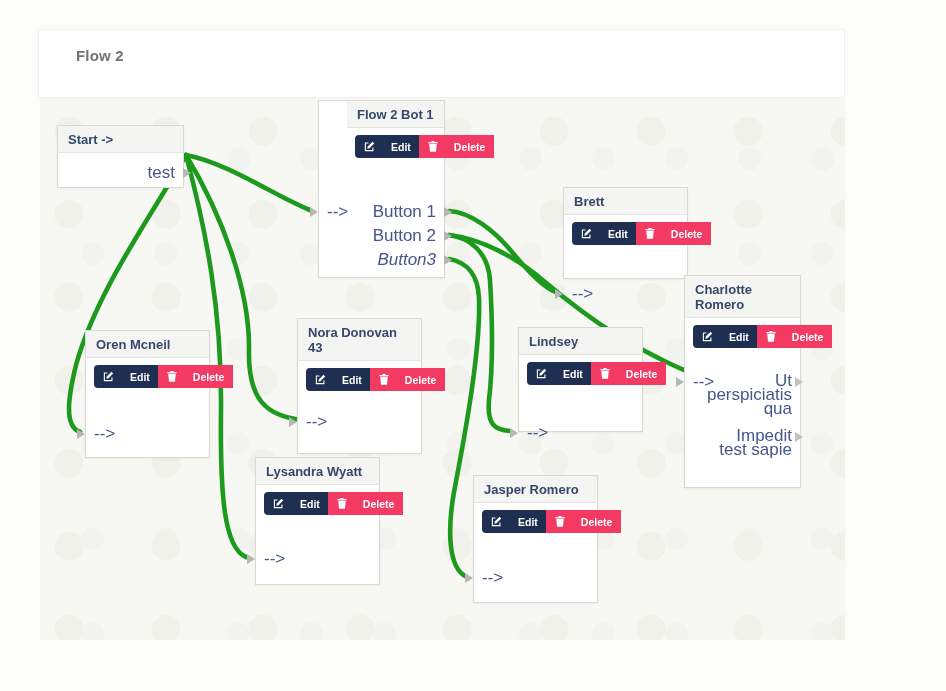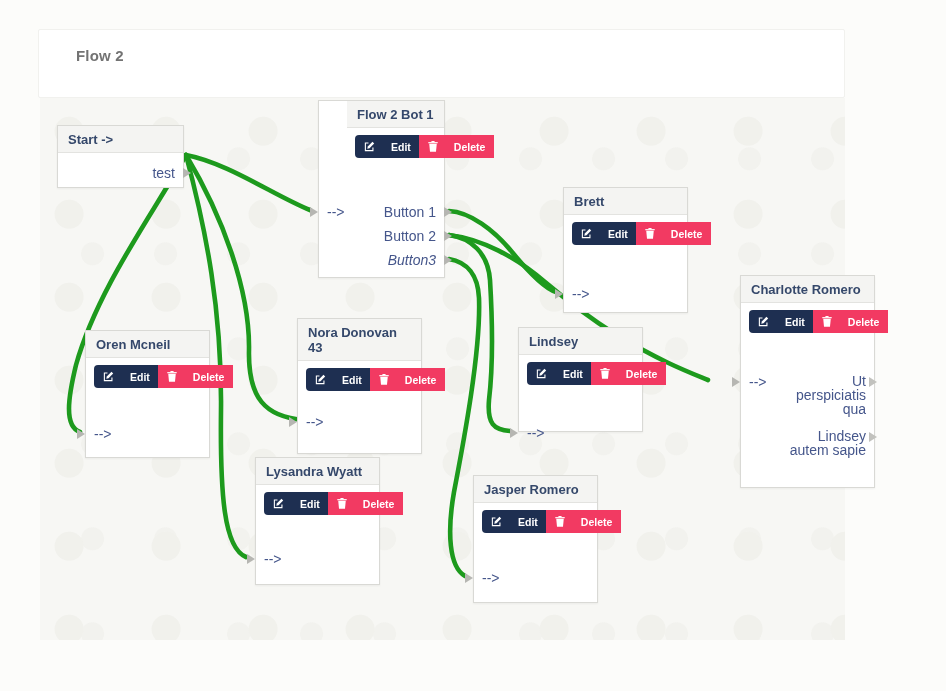--- a/index.html
+++ b/index.html
@@ -22,21 +22,21 @@
 
   
   .node{position:absolute;z-index:2;background:#fff;border:1px solid #d9d9d5;box-shadow:0 1px 2px rgba(0,0,0,.05);box-sizing:border-box;}
   .node-header{background:#f4f4f2;border-bottom:1px solid #e3e3e0;padding:6px 10px 5px 10px;font-size:13px;font-weight:700;color:#35486b;cursor:move;}
   .btn-row{display:flex;align-items:center;margin:7px 8px 0 8px;}
   .btn{display:flex;align-items:center;justify-content:center;gap:16px;border:none;height:23px;color:#fff;font-family:"Liberation Sans",sans-serif;font-size:10.5px;font-weight:700;cursor:pointer;padding:0 9px;}
   .btn.edit{background:#1e2f51;border-radius:4px 0 0 4px;}
   .btn.del{background:#f23a62;border-radius:0;margin-left:-1px;}
   .btn svg{display:block;}
 
-  .io{position:absolute;left:0;width:100%;height:16px;line-height:16px;font-size:14px;color:#45568b;box-sizing:border-box;padding:0 8px;}
+  .io{position:absolute;left:0;width:100%;height:16px;line-height:16px;font-size:17px;color:#45568b;box-sizing:border-box;padding:0 8px;}
   .io .in-label{float:left;}
   .io .out-label{float:right;text-align:right;}
   .io.tall{height:auto;line-height:14px;}
   .io.tall .out-label{width:86px;}
 
   
   .ep{position:absolute;width:0;height:0;border-top:5px solid rgba(0,0,0,0);border-bottom:5px solid rgba(0,0,0,0);border-left:8px solid #b6b6b2;top:3px;}
   .ep.in{left:-9px;}
   .ep.out{right:-8px;}
   .ep.stub{right:-3px;border-left-color:#c2c2be;}
@@ -99,21 +99,21 @@
     <div class="io" style="top:127px;">
       <span class="out-label">Button 2</span>
       <span class="ep out"></span>
     </div>
     <div class="io" style="top:151px;font-style:italic;">
       <span class="out-label">Button3</span>
       <span class="ep out"></span>
     </div>
   </div>
 
-  <div class="node" style="left:563px;top:187px;width:125px;height:126px;">
+  <div class="node" style="left:563px;top:187px;width:125px;height:92px;">
     <div class="node-header">Brett</div>
     <div class="btn-row">
       <button class="btn edit">
         <svg width="11" height="11" viewBox="0 0 16 16">
             <path fill="none" stroke="#fff" stroke-width="1.6" d="M13 9.5V14H2V3h4.5"></path>
             <path fill="#fff" d="M12.3 1.2l2.5 2.5L8 10.5l-3.2.7.7-3.2z"></path>
           </svg>
         <span>Edit</span>
       </button>
       <button class="btn del">
@@ -124,21 +124,21 @@
           </svg>
         <span>Delete</span>
       </button>
     </div>
     <div class="io" style="top:98px;">
       <span class="ep in"></span>
       <span class="in-label">--&gt;</span>
     </div>
   </div>
 
-  <div class="node" style="left:740px;top:275px;width:135px;height:213px;">
+  <div class="node" style="left:684px;top:275px;width:117px;height:213px;">
     <div class="node-header">Charlotte Romero</div>
     <div class="btn-row">
       <button class="btn edit">
         <svg width="11" height="11" viewBox="0 0 16 16">
             <path fill="none" stroke="#fff" stroke-width="1.6" d="M13 9.5V14H2V3h4.5"></path>
             <path fill="#fff" d="M12.3 1.2l2.5 2.5L8 10.5l-3.2.7.7-3.2z"></path>
           </svg>
         <span>Edit</span>
       </button>
       <button class="btn del">
@@ -152,21 +152,21 @@
     </div>
     <div class="io" style="top:98px;">
       <span class="ep in"></span>
       <span class="in-label">--&gt;</span>
     </div>
     <div class="io tall" style="top:98px;">
       <span class="out-label">Ut perspiciatis qua</span>
       <span class="ep stub"></span>
     </div>
     <div class="io tall" style="top:153px;">
-      <span class="out-label">Lindsey autem sapie</span>
+      <span class="out-label">Impedit test sapie</span>
       <span class="ep stub"></span>
     </div>
   </div>
 
   <div class="node" style="left:85px;top:330px;width:125px;height:128px;">
     <div class="node-header">Oren Mcneil</div>
     <div class="btn-row">
       <button class="btn edit">
         <svg width="11" height="11" viewBox="0 0 16 16">
             <path fill="none" stroke="#fff" stroke-width="1.6" d="M13 9.5V14H2V3h4.5"></path>

